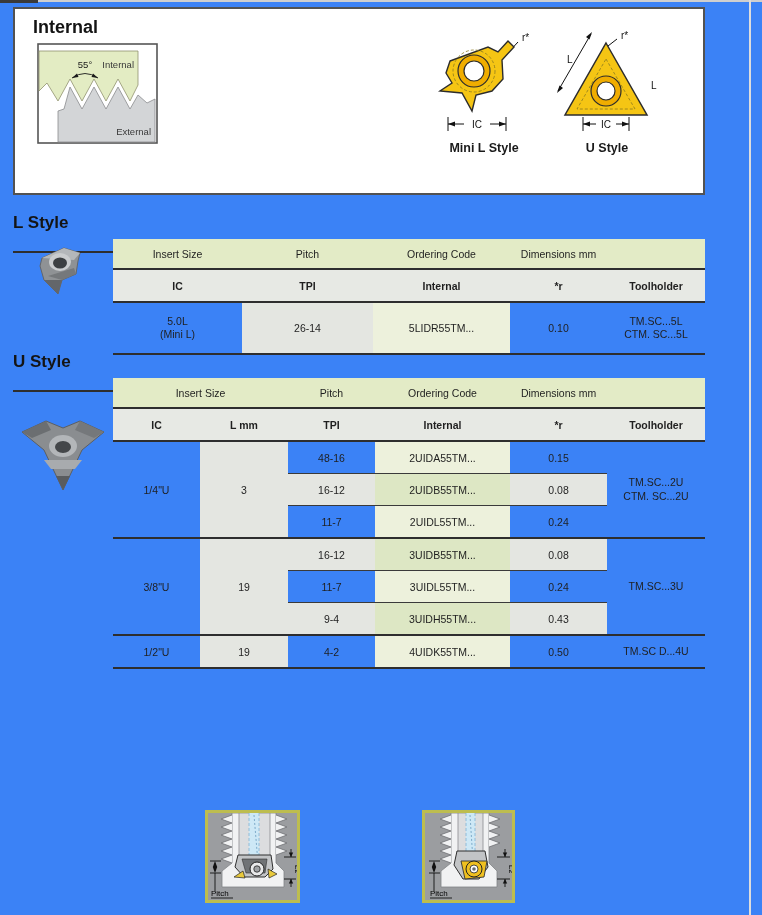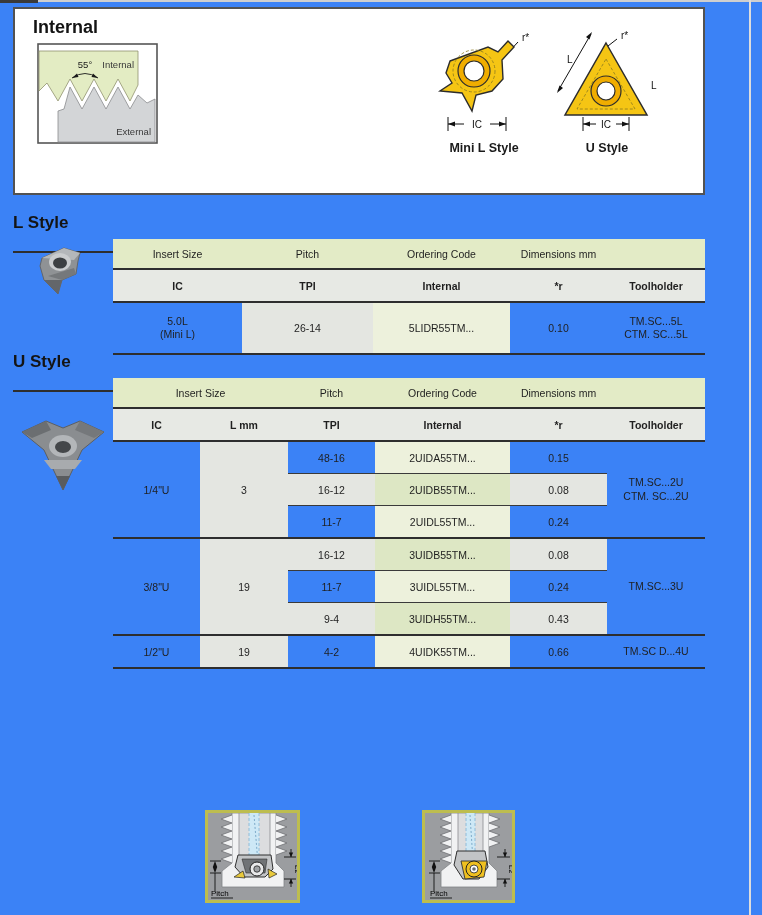--- a/index.html
+++ b/index.html
@@ -248,21 +248,21 @@
       <td class="bg-gray gend">9-4</td>
       <td class="bg-grnd gend">3UIDH55TM...</td>
       <td class="bg-gray gend">0.43</td>
     </tr>
 
     <tr class="data">
       <td class="gend">1/2"U</td>
       <td class="bg-gray gend">19</td>
       <td class="gend">4-2</td>
       <td class="bg-grnl gend">4UIDK55TM...</td>
-      <td class="gend">0.66</td>
+      <td class="gend">0.50</td>
       <td class="tool gend">TM.SC D...4U</td>
     </tr>
   </tbody>
     </table>
 
   <div class="fig fig1">
     <svg width="89" height="87" viewBox="0 0 89 87">
       <rect x="0" y="0" width="89" height="87" fill="#9b9da0"></rect>
       <path d="M24,0 L68,0 L68,50 L76,58 L76,74 L14,74 L14,58 L24,50 Z" fill="#f1f2f3" stroke="#828487" stroke-width="0.8"></path>
       <path d="M24,2 L13,6 L24,10 L13,14 L24,18 L13,22 L24,26 L13,30 L24,34 L13,38 L24,42 L13,46 L24,50" fill="#f1f2f3" stroke="#6e7073" stroke-width="0.8"></path>

